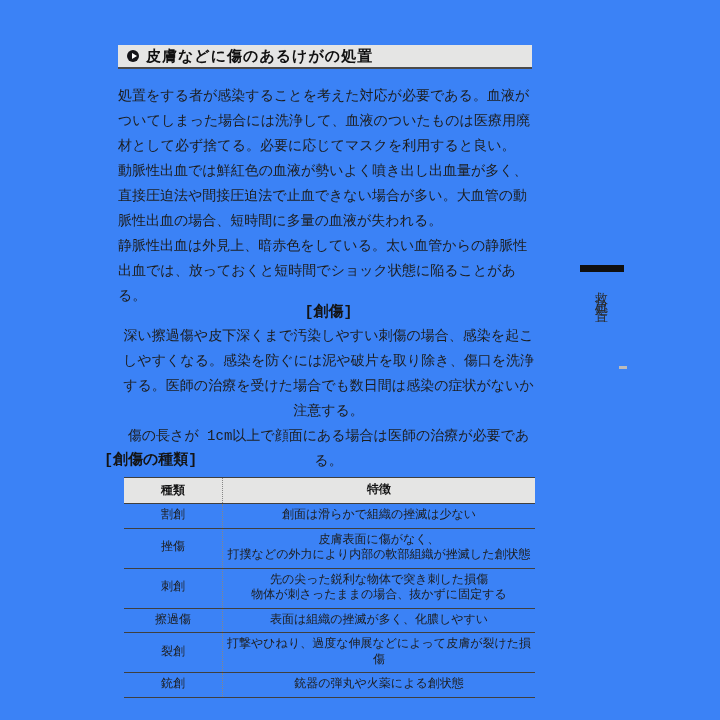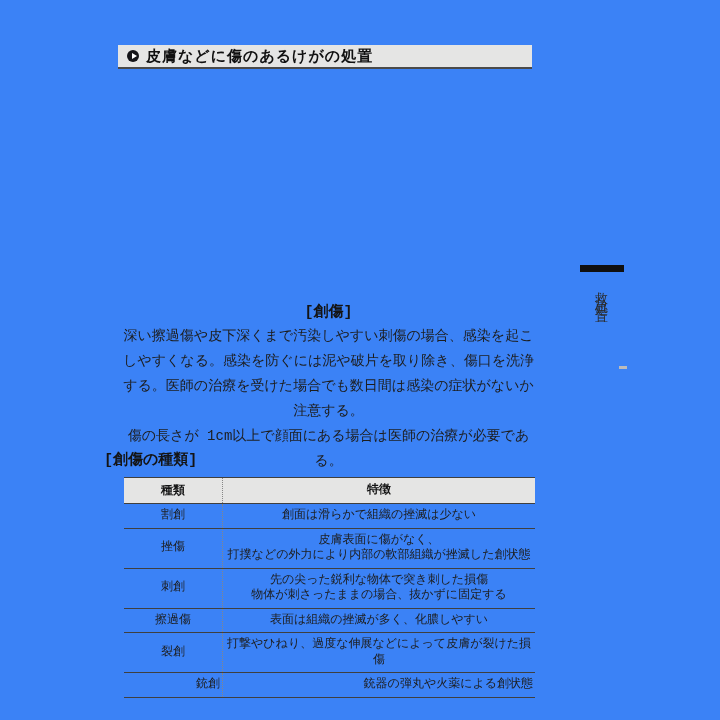--- a/index.html
+++ b/index.html
@@ -76,21 +76,21 @@
     border-collapse: collapse;
     table-layout: fixed;
     font-size: 12px;
   }
   .wtable th, .wtable td {
     border-top: 1.5px solid var(--rule, #3f3f3f);
     padding: 4px 2px;
     text-align: center;
     vertical-align: middle;
   }
-  .wtable tr:last-child td { border-bottom: 1.5px solid var(--rule, #3f3f3f); text-align: right; }
+  .wtable tr:last-child td { border-bottom: 1.5px solid var(--rule, #3f3f3f); }
   .wtable th {
     background: var(--table-header-bg, #e5e5e4);
     font-weight: bold;
     height: 15px;
     color: #141414;
   }
   .wtable .c1 { width: 94px; }
   .wtable .c2 {
     border-left: 1px dotted #868686;
     white-space: pre-line;
@@ -127,20 +127,28 @@
 <div class="page">
 
   <div class="hdr">
     <span class="play">
         <span class="tri"></span>
       </span>
     <span class="hdr-title">皮膚などに傷のあるけがの処置</span>
   </div>
 
   <div class="block block-a">
+    <p class="para">処置をする者が感染することを考えた対応が必要である。血液が
+ついてしまった場合には洗浄して、血液のついたものは医療用廃
+材として必ず捨てる。必要に応じてマスクを利用すると良い。</p>
+    <p class="para">動脈性出血では鮮紅色の血液が勢いよく噴き出し出血量が多く、
+直接圧迫法や間接圧迫法で止血できない場合が多い。大血管の動
+脈性出血の場合、短時間に多量の血液が失われる。</p>
+    <p class="para">静脈性出血は外見上、暗赤色をしている。太い血管からの静脈性
+出血では、放っておくと短時間でショック状態に陥ることがある。</p>
   </div>
 
   <div class="block block-b">
     <div class="shead">[創傷]</div>
     <p class="para">深い擦過傷や皮下深くまで汚染しやすい刺傷の場合、感染を起こ
 しやすくなる。感染を防ぐには泥や破片を取り除き、傷口を洗浄
 する。医師の治療を受けた場合でも数日間は感染の症状がないか
 注意する。</p>
     <p class="para">傷の長さが 1cm以上で顔面にある場合は医師の治療が必要である。</p>
   </div>

